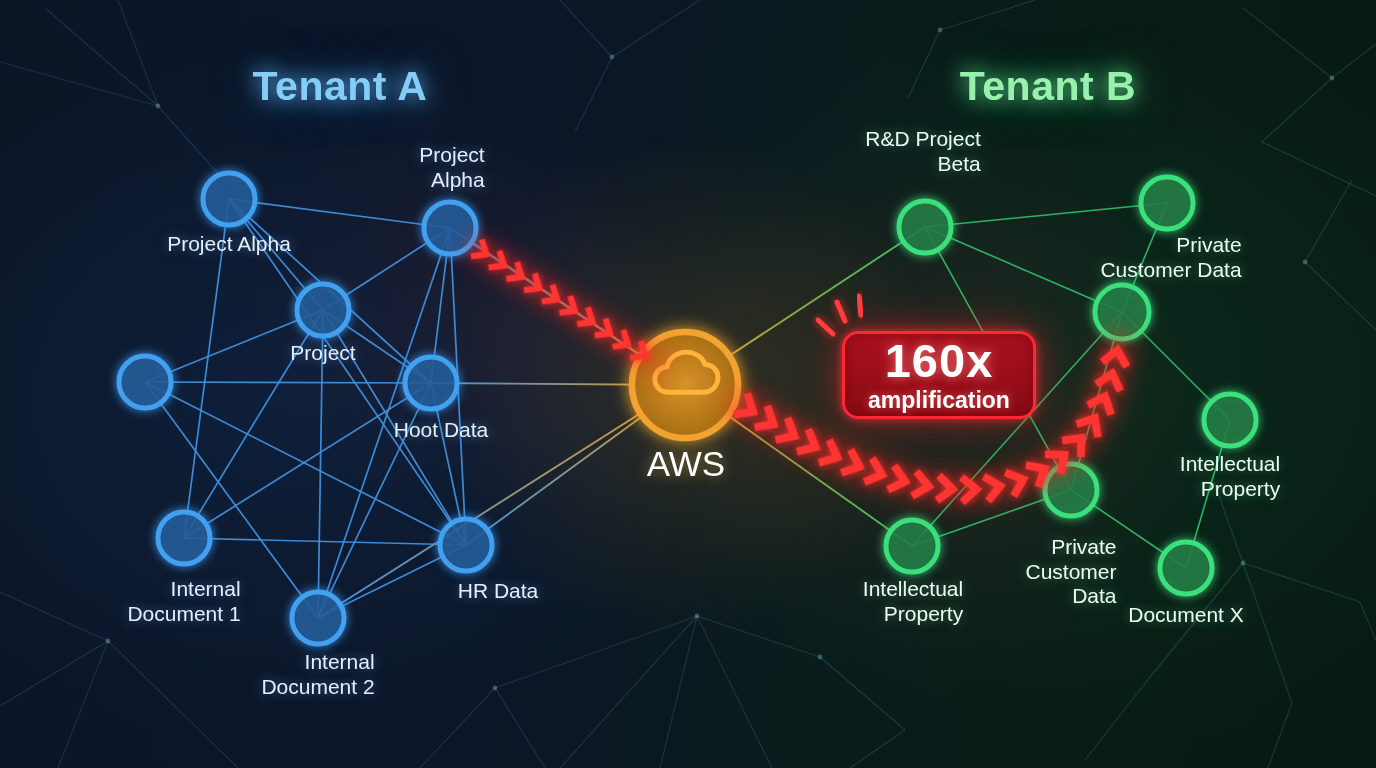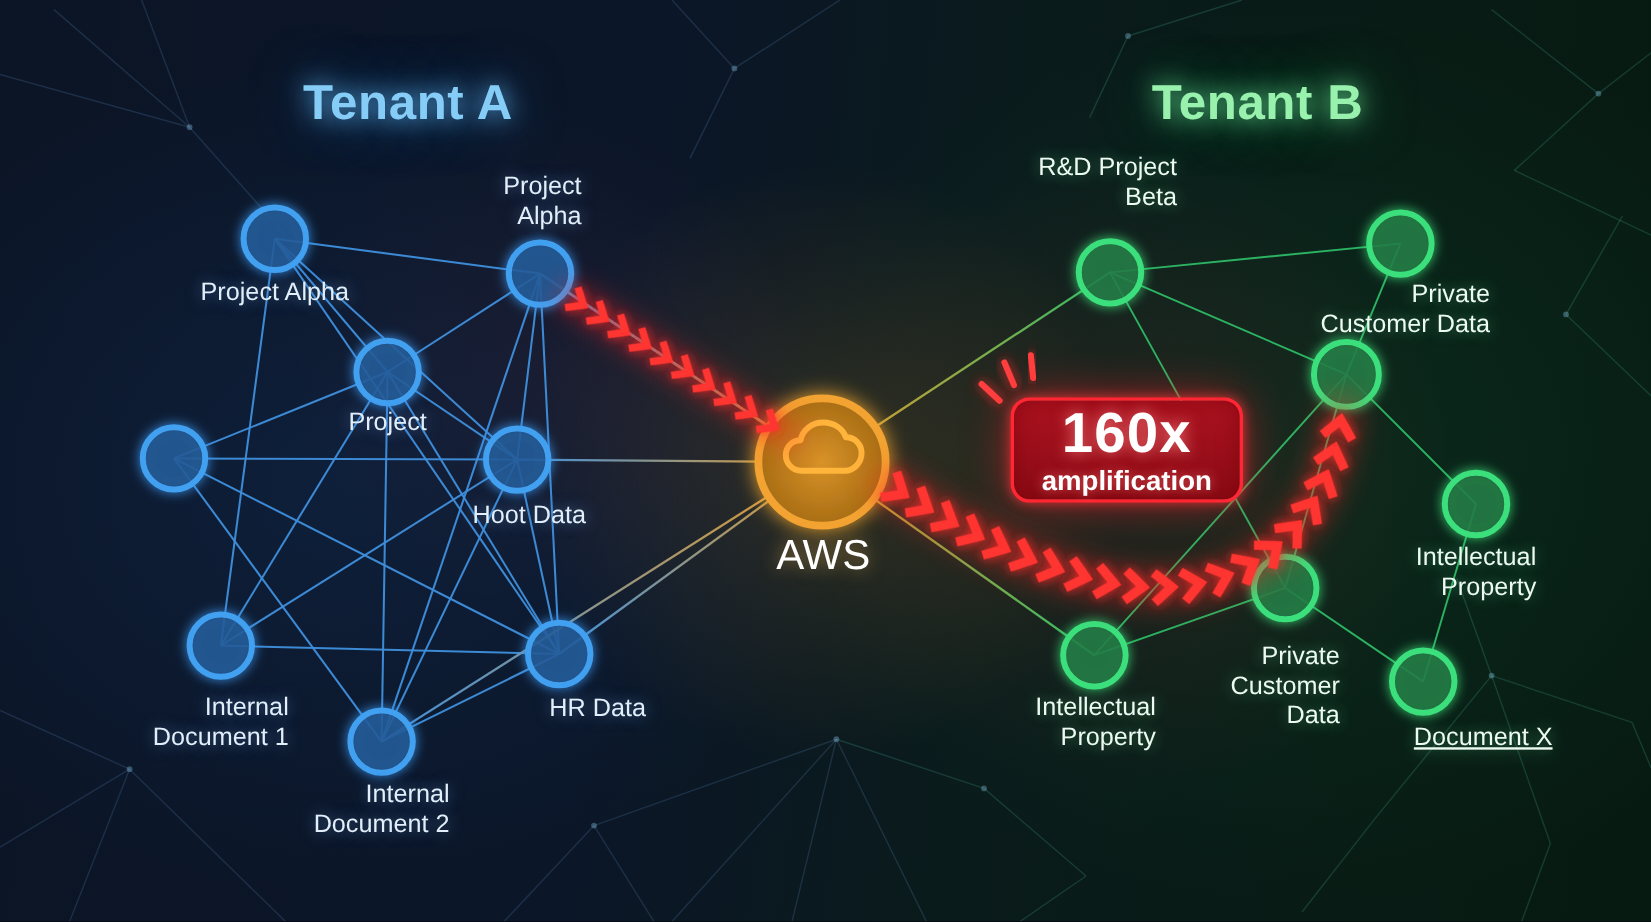--- a/index.html
+++ b/index.html
@@ -266,14 +266,14 @@
 Beta</div>
     <div class="nlabel b" style="left: 1171px; top: 258px;">Private
 Customer Data</div>
     <div class="nlabel b" style="left: 1230px; top: 477px;">Intellectual
 Property</div>
     <div class="nlabel b" style="left: 913px; top: 602px;">Intellectual
 Property</div>
     <div class="nlabel b" style="left: 1071px; top: 572px;">Private
 Customer
 Data</div>
-    <div class="nlabel b" style="left: 1236px; top: 615px; text-decoration: underline;">Document X</div>
+    <div class="nlabel b" style="left: 1186px; top: 615px;">Document X</div>
   </div>
 
 </body></html>

